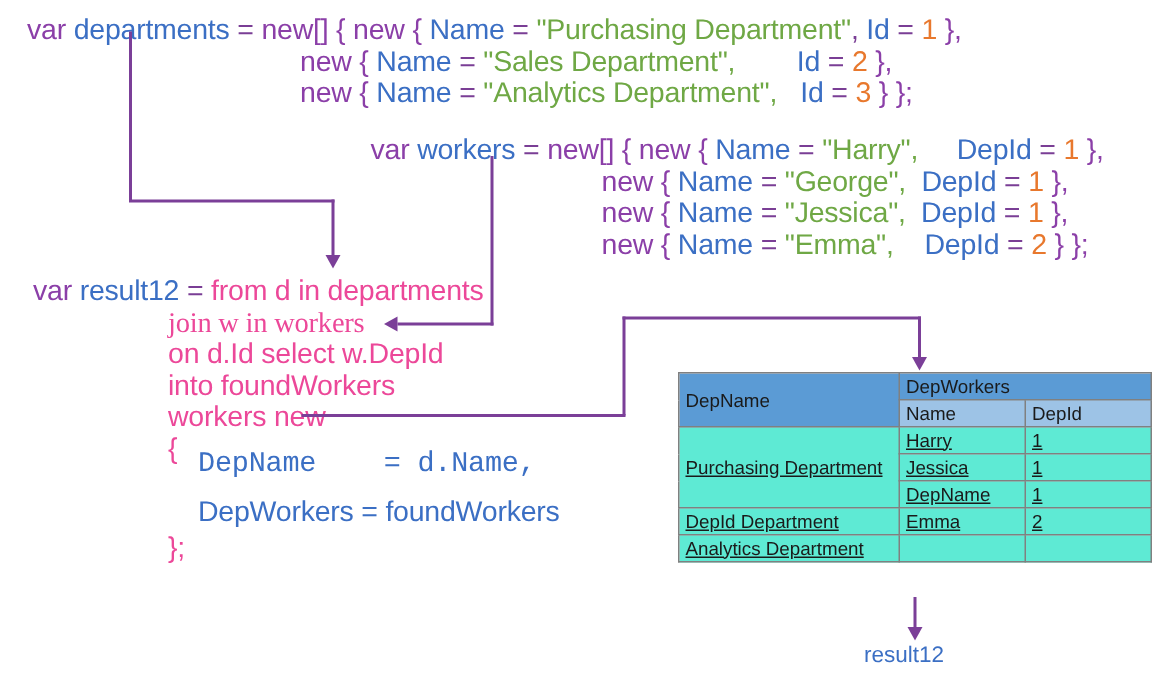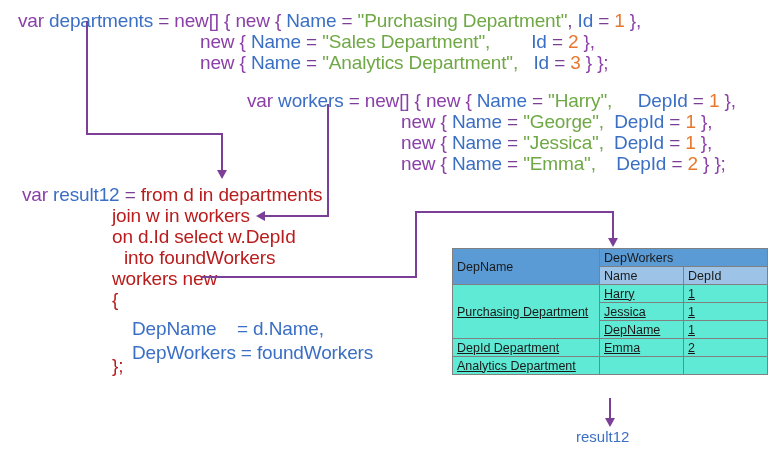--- a/index.html
+++ b/index.html
@@ -23,21 +23,21 @@
     font-family: "Liberation Sans", sans-serif;
     font-size: 19px;
     line-height: 21px;
     letter-spacing: -0.15px;
   }
   .kw      { color: #8B3FA8; }   
   .ident   { color: #3B6FC4; }   
   .str     { color: #6FA845; }   
   .num     { color: #E8782D; }   
   .op      { color: #7A3E95; }   
-  .query   { color: #b91c1c; }   
+  .query   { color: #ec4899; }   
   .qblue   { color: #3B6FC4; }
 
   
   .conn {
     position: absolute;
     background: #7B3F98;
   }
   .conn-h { height: 2px; }
   .conn-v { width: 2px; }
   .arrowhead {
@@ -114,33 +114,33 @@
 <div class="code" style="left:247px; top:90px;"><span class="kw">var</span><span> </span><span class="ident">workers</span><span class="op"> = </span><span class="kw">new[] { </span><span class="kw">new</span><span class="kw"> { </span><span class="ident">Name</span><span class="op"> = </span><span class="str">"Harry",</span><span>     </span><span class="ident">DepId</span><span class="op"> = </span><span class="num">1</span><span class="kw"> },</span></div>
 
 <div class="code" style="left:401px; top:111px;"><span class="kw">new</span><span class="kw"> { </span><span class="ident">Name</span><span class="op"> = </span><span class="str">"George",</span><span>  </span><span class="ident">DepId</span><span class="op"> = </span><span class="num">1</span><span class="kw"> },</span></div>
 
 <div class="code" style="left:401px; top:132px;"><span class="kw">new</span><span class="kw"> { </span><span class="ident">Name</span><span class="op"> = </span><span class="str">"Jessica",</span><span>  </span><span class="ident">DepId</span><span class="op"> = </span><span class="num">1</span><span class="kw"> },</span></div>
 
 <div class="code" style="left:401px; top:153px;"><span class="kw">new</span><span class="kw"> { </span><span class="ident">Name</span><span class="op"> = </span><span class="str">"Emma",</span><span>    </span><span class="ident">DepId</span><span class="op"> = </span><span class="num">2</span><span class="kw"> } };</span></div>
 
 <div class="code" style="left:22px; top:184px;"><span class="kw">var</span><span> </span><span class="ident">result12</span><span class="op"> = </span><span class="query">from d in departments</span></div>
 
-<div class="code" style="left:112px; top:205px;"><span class="query">join w in workers</span></div>
+<div class="code" style="left:112px; top:205px;font-family:Liberation Serif, serif;"><span class="query">join w in workers</span></div>
 
 <div class="code" style="left:112px; top:226px;"><span class="query">on d.Id select w.DepId</span></div>
 
-<div class="code" style="left:112px; top:247px;margin-left:12px;"><span class="query">into foundWorkers</span></div>
+<div class="code" style="left:112px; top:247px;"><span class="query">into foundWorkers</span></div>
 
 <div class="code" style="left:112px; top:268px;"><span class="query">workers new</span></div>
 
 <div class="code" style="left:112px; top:289px;"><span class="query">{</span></div>
 
-<div class="code" style="left:132px; top:318px;"><span class="qblue">DepName</span><span>    </span><span class="qblue">= </span><span class="qblue">d.Name,</span></div>
+<div class="code" style="left:132px; top:299px;font-family:Liberation Mono, monospace;"><span class="qblue">DepName</span><span>    </span><span class="qblue">= </span><span class="qblue">d.Name,</span></div>
 
-<div class="code" style="left:132px; top:342px;"><span class="qblue">DepWorkers</span><span class="qblue"> = </span><span class="qblue">foundWorkers</span></div>
+<div class="code" style="left:132px; top:331px;"><span class="qblue">DepWorkers</span><span class="qblue"> = </span><span class="qblue">foundWorkers</span></div>
 
 <div class="code" style="left:112px; top:355px;"><span class="query">};</span></div>
 
 <div class="conn conn-v" style="left:86px; top:21px; height:113px;"></div>
 <div class="conn conn-h" style="left:86px; top:133px; width:137px;"></div>
 <div class="conn conn-v" style="left:221px; top:133px; height:38px;"></div>
 <div class="arrowhead ah-down" style="left:217px; top:170px;"></div>
 
 <div class="conn conn-v" style="left:327px; top:104px; height:113px;"></div>
 <div class="conn conn-h" style="left:265px; top:215px; width:64px;"></div>

